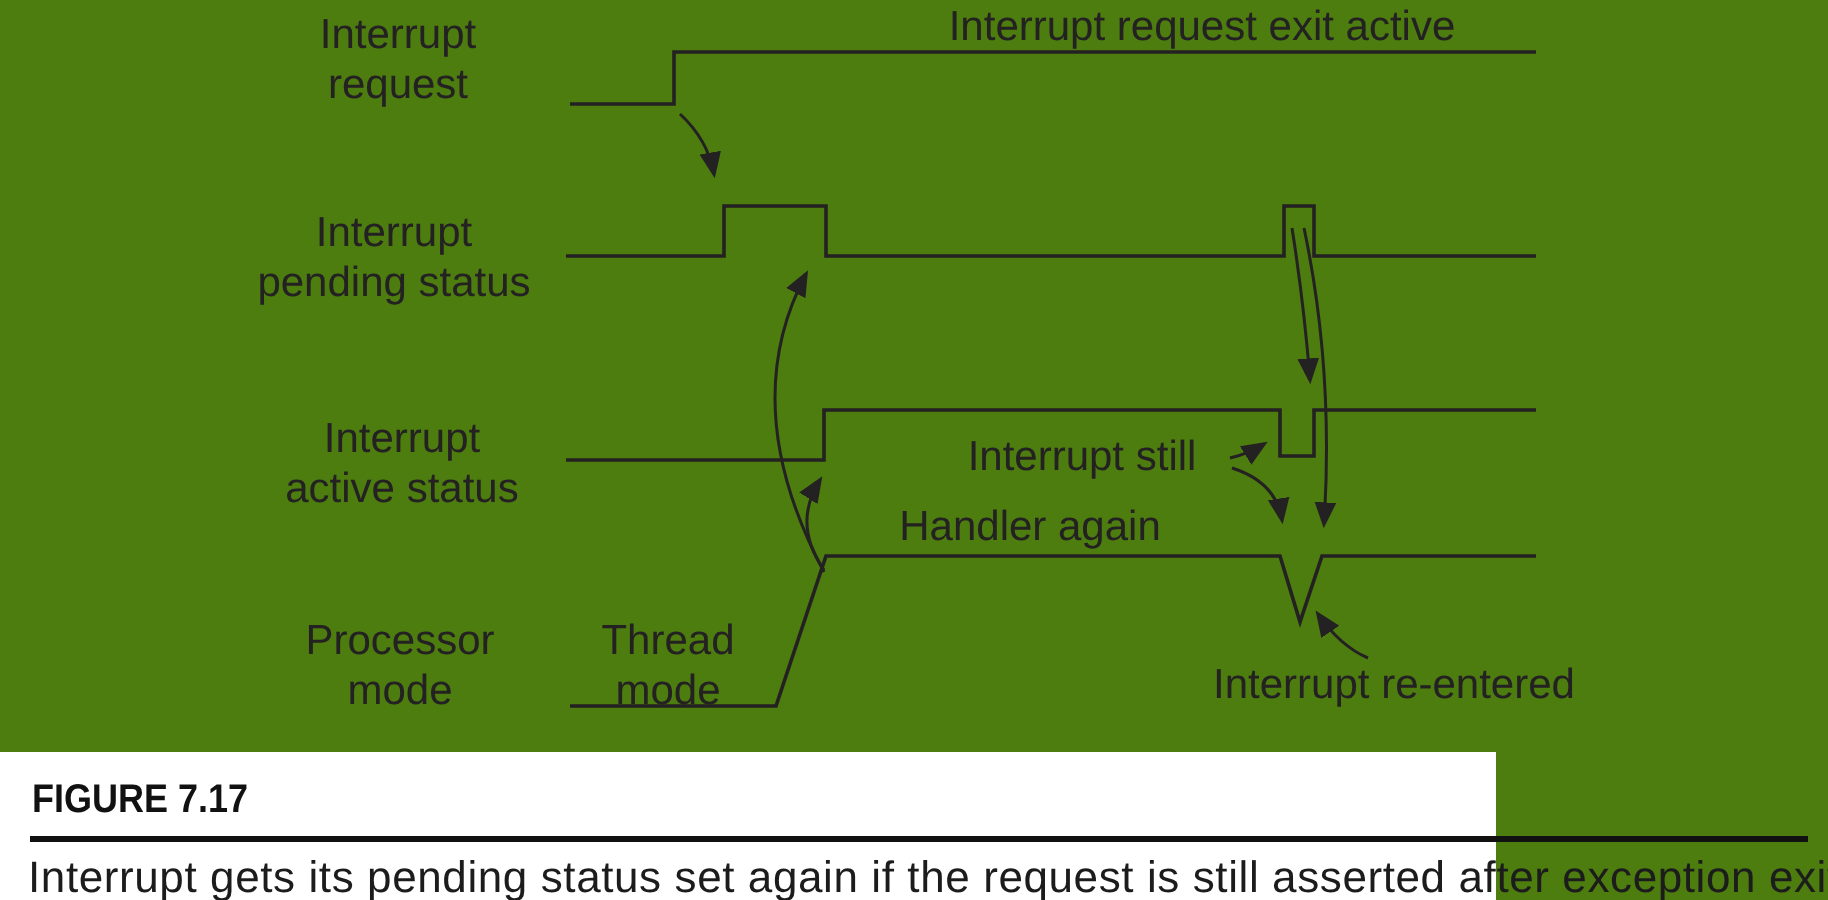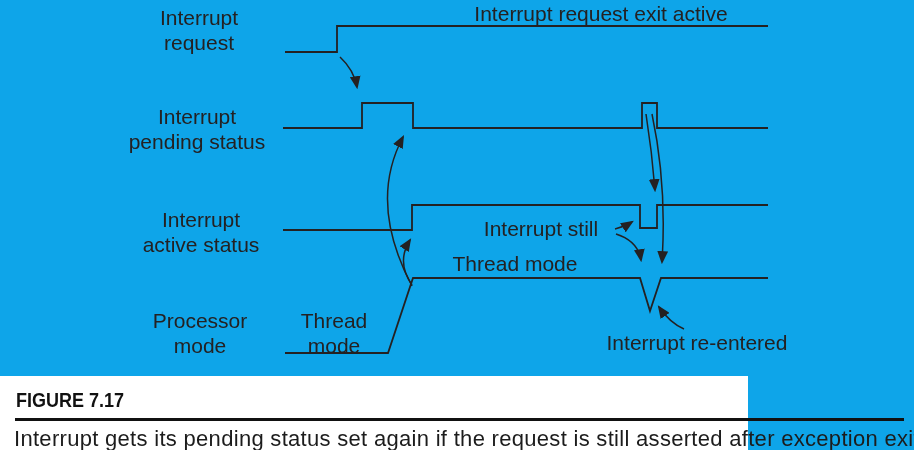--- a/index.html
+++ b/index.html
@@ -1,16 +1,16 @@
 <!DOCTYPE html>
 <html style="--ink: #242122;"><head>
 <meta charset="utf-8">
 <style>
   html,body{margin:0;padding:0;background:#fff;}
-  .page{position:relative;width:914px;height:450px;background:#0ea5e9;overflow:hidden;
+  .page{position:relative;width:914px;height:450px;background:#4d7c0f;overflow:hidden;
         font-family:"Liberation Sans", sans-serif;color:var(--ink,#242122);}
   .diagram{position:absolute;left:0;top:0;width:914px;height:368px;}
   svg{position:absolute;left:0;top:0;}
   .sig{fill:none;stroke:var(--ink,#242122);stroke-width:1.8;stroke-linejoin:miter;}
   .arrow{fill:none;stroke:var(--ink,#242122);stroke-width:1.5;}
   .ah{fill:var(--ink,#242122);}
   .lbl{position:absolute;font-size:21px;line-height:25px;text-align:center;
        transform:translateX(-50%);white-space:nowrap;}
   .figure-block{position:absolute;left:0;top:376px;width:748px;height:82px;background:#fff;}
   .fig-heading{position:absolute;left:16px;top:13px;font-size:20px;font-weight:bold;
@@ -64,21 +64,21 @@
     <div class="lbl" style="left:200px;top:308px">
       <div>Processor</div>
       <div>mode</div>
     </div>
 
     <div class="lbl" style="left:601px;top:1px">Interrupt request exit active</div>
     <div class="lbl" style="left:334px;top:308px">
       <div>Thread</div>
       <div>mode</div>
     </div>
-    <div class="lbl" style="left:515px;top:251px">Thread mode</div>
+    <div class="lbl" style="left:515px;top:251px">Handler again</div>
     <div class="lbl" style="left:541px;top:216px">Interrupt still</div>
     <div class="lbl" style="left:697px;top:330px">Interrupt re-entered</div>
   </div>
 
   <div class="figure-block">
     <div class="fig-heading">FIGURE 7.17</div>
     <div class="fig-rule"></div>
     <div class="fig-caption">Interrupt gets its pending status set again if the request is still asserted after exception exit</div>
   </div>
 

